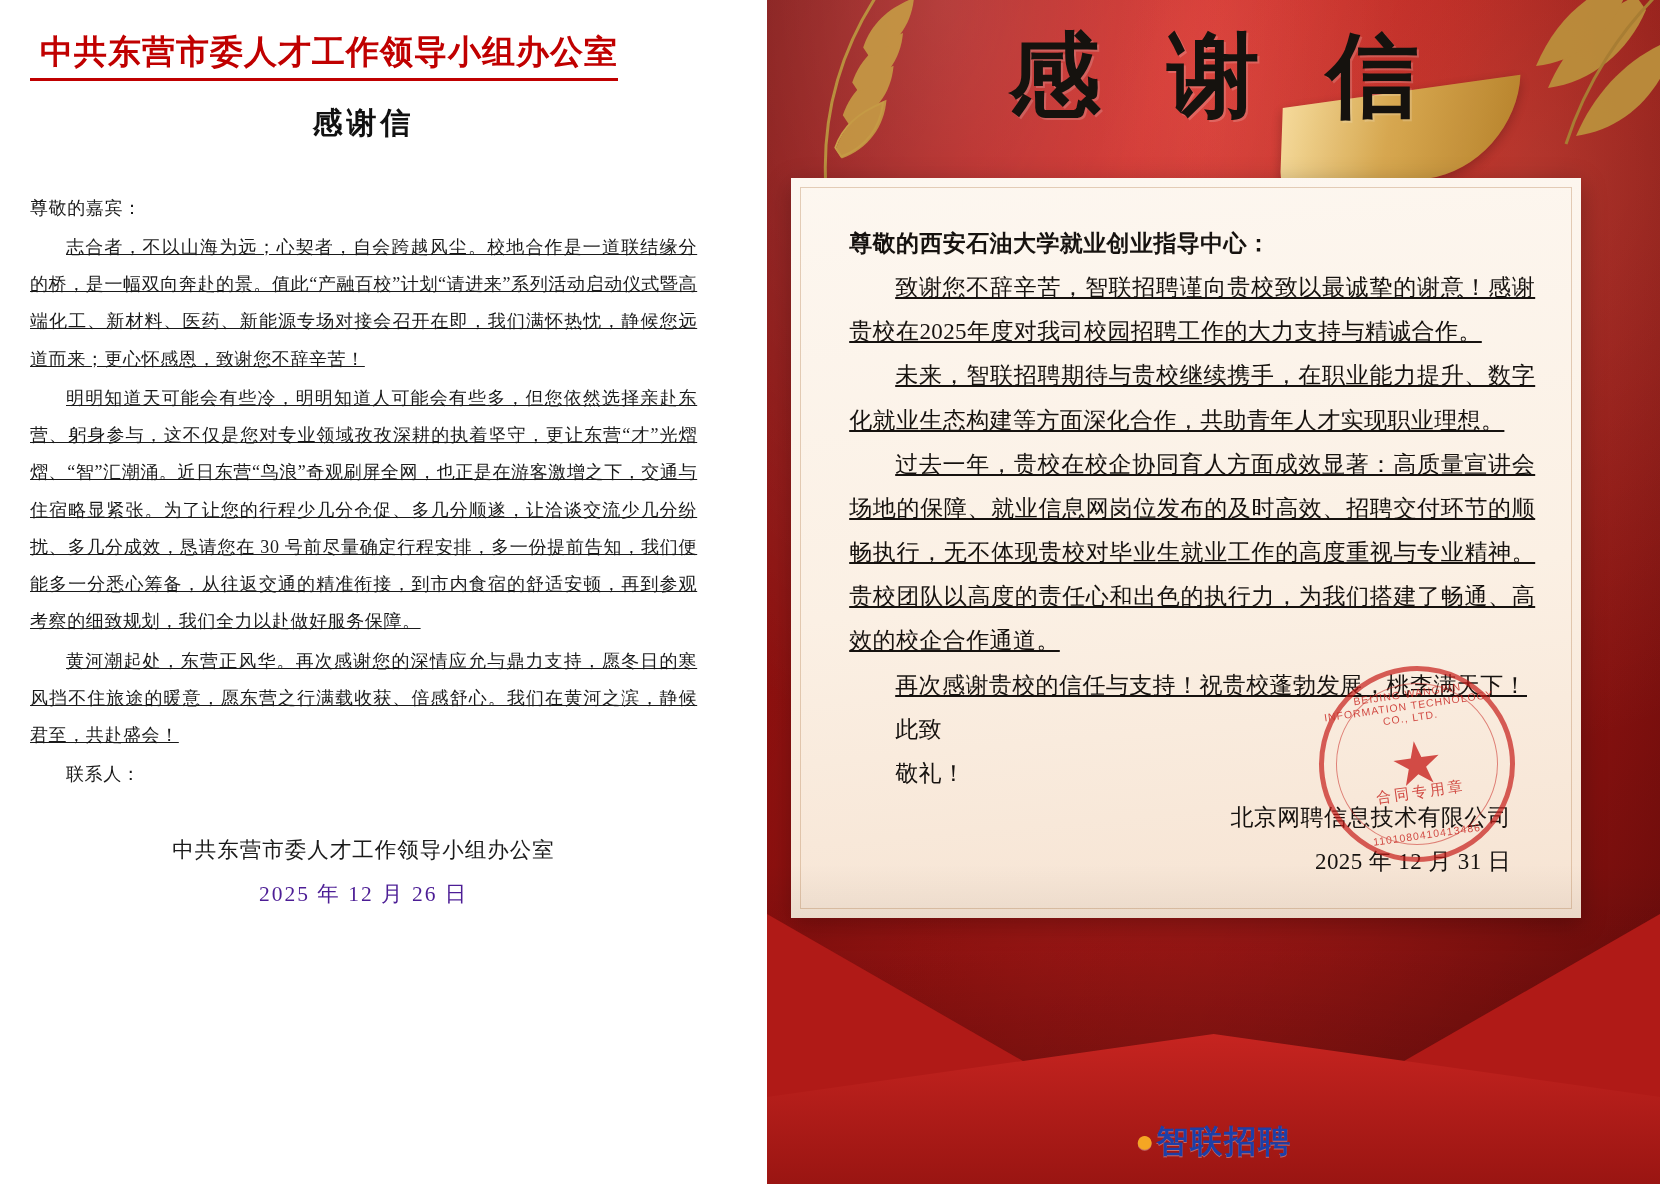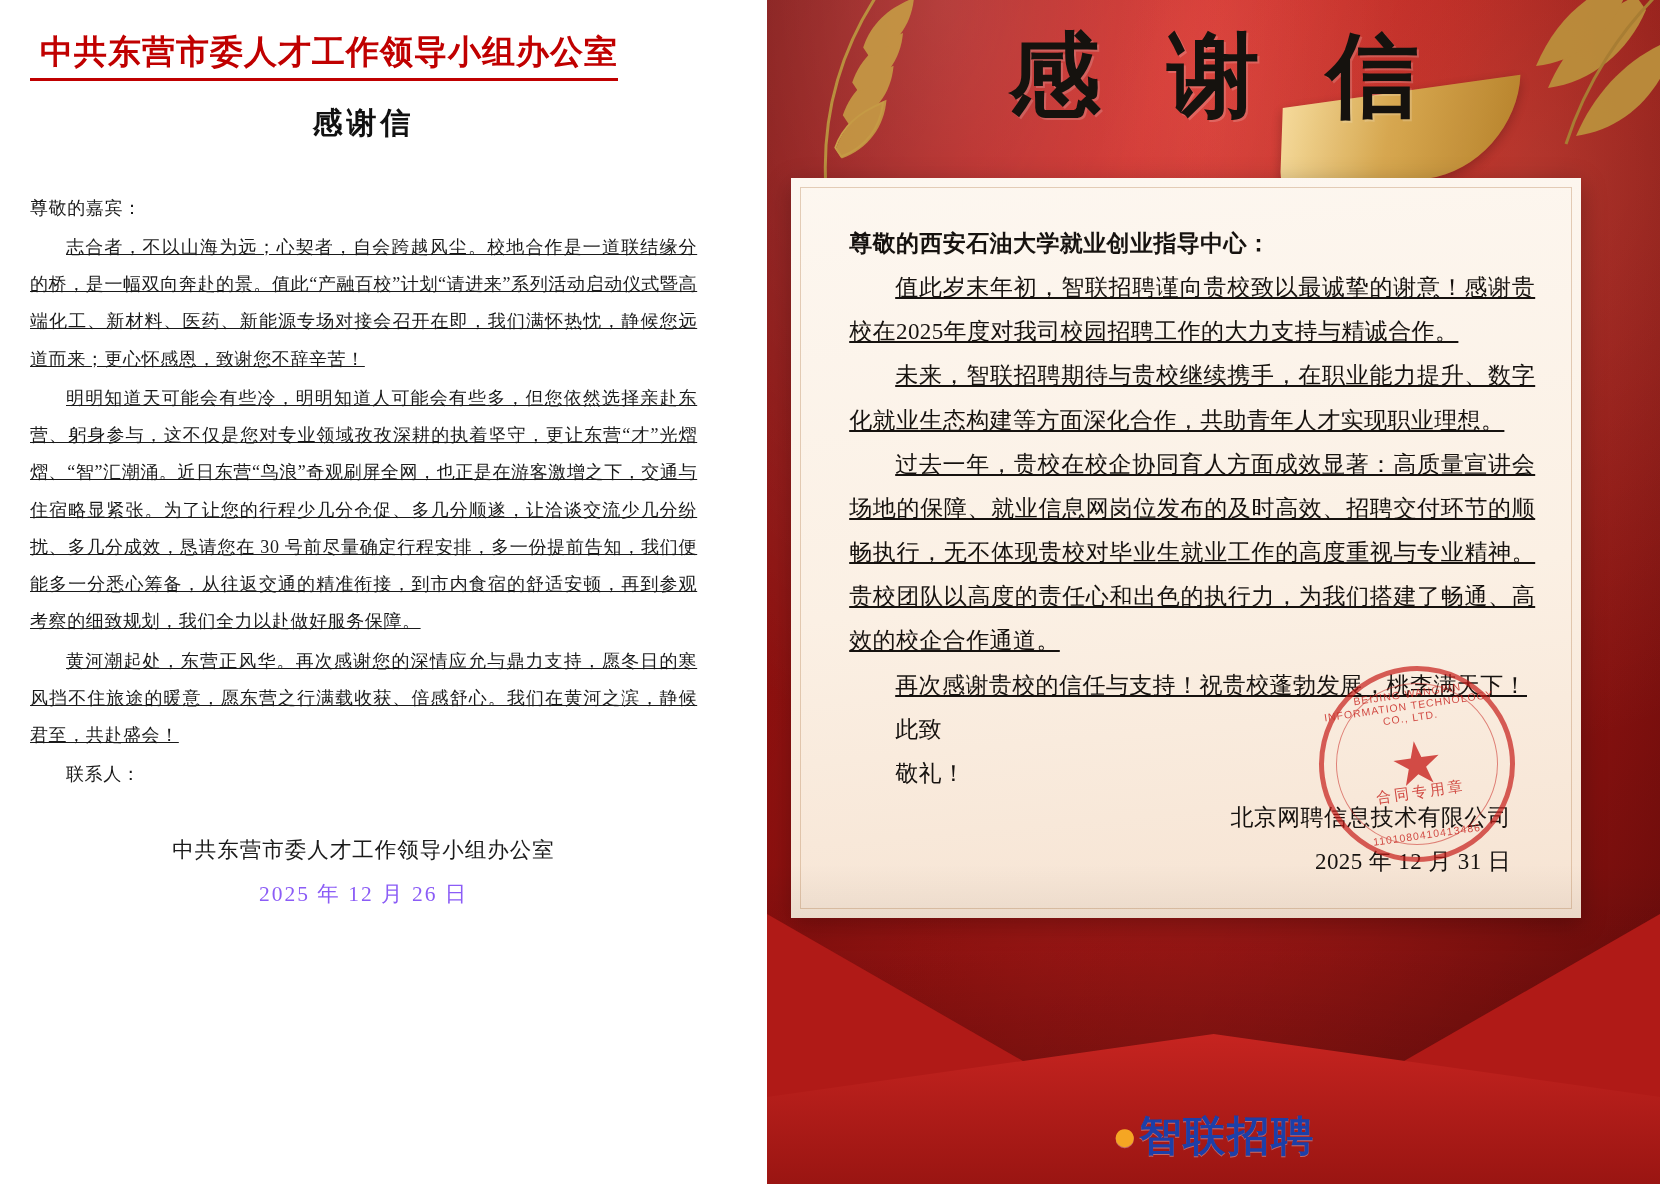--- a/index.html
+++ b/index.html
@@ -78,21 +78,21 @@
     text-align: center;
     font-size: 21.5px;
     line-height: 2.1;
     color: #1a1a1a;
     letter-spacing: 1px;
   }
   .left-date {
     text-align: center;
     font-size: 21.5px;
     letter-spacing: 2px;
-    color: #8b5cf6;
+    color: #4c1d95;
     margin-top: 6px;
   }
 
   
   .right-letter {
     position: relative;
     width: 943px;
     height: 1184px;
     overflow: hidden;
     background:
@@ -284,21 +284,21 @@
     height: 200px;
     background: linear-gradient(180deg, rgba(0,0,0,0) 0%, rgba(0,0,0,0.18) 100%);
     pointer-events: none;
   }
   .rl-brand {
     position: absolute;
     left: 0;
     bottom: 20px;
     width: 100%;
     text-align: center;
-    font-size: 42px;
+    font-size: 32px;
     font-weight: bold;
     letter-spacing: 2px;
     color: #1d3fa8;
     text-shadow: 0 1px 0 rgba(255,255,255,0.35);
     font-family: "Liberation Sans", sans-serif;
   }
   .rl-brand .dot {
     color: #f5a623;
   }
 </style>
@@ -348,21 +348,21 @@
       <path d="M236,6 C196,44 160,98 140,160" stroke="#a87d33" stroke-width="3" fill="none"></path>
     </svg>
 
     <div class="gold-swoosh"></div>
 
     <div class="rl-title">感 谢 信</div>
 
     <div class="rl-sheet">
       <div class="rl-content">
         <p class="rl-salutation">尊敬的西安石油大学就业创业指导中心：</p>
-        <p class="indent">值此岁末年初，智联招聘谨向贵校致以最诚挚的谢意！感谢贵校在2025年度对我司校园招聘工作的大力支持与精诚合作。</p>
+        <p class="indent">致谢您不辞辛苦，智联招聘谨向贵校致以最诚挚的谢意！感谢贵校在2025年度对我司校园招聘工作的大力支持与精诚合作。</p>
         <p class="indent">未来，智联招聘期待与贵校继续携手，在职业能力提升、数字化就业生态构建等方面深化合作，共助青年人才实现职业理想。</p>
         <p class="indent">过去一年，贵校在校企协同育人方面成效显著：高质量宣讲会场地的保障、就业信息网岗位发布的及时高效、招聘交付环节的顺畅执行，无不体现贵校对毕业生就业工作的高度重视与专业精神。贵校团队以高度的责任心和出色的执行力，为我们搭建了畅通、高效的校企合作通道。</p>
         <p class="indent">再次感谢贵校的信任与支持！祝贵校蓬勃发展，桃李满天下！</p>
         <p class="rl-closing">此致</p>
         <p class="rl-closing">敬礼！</p>
 
         <div class="rl-sign">
           <div>北京网聘信息技术有限公司</div>
           <div>2025 年 12 月 31 日</div>
         </div>

